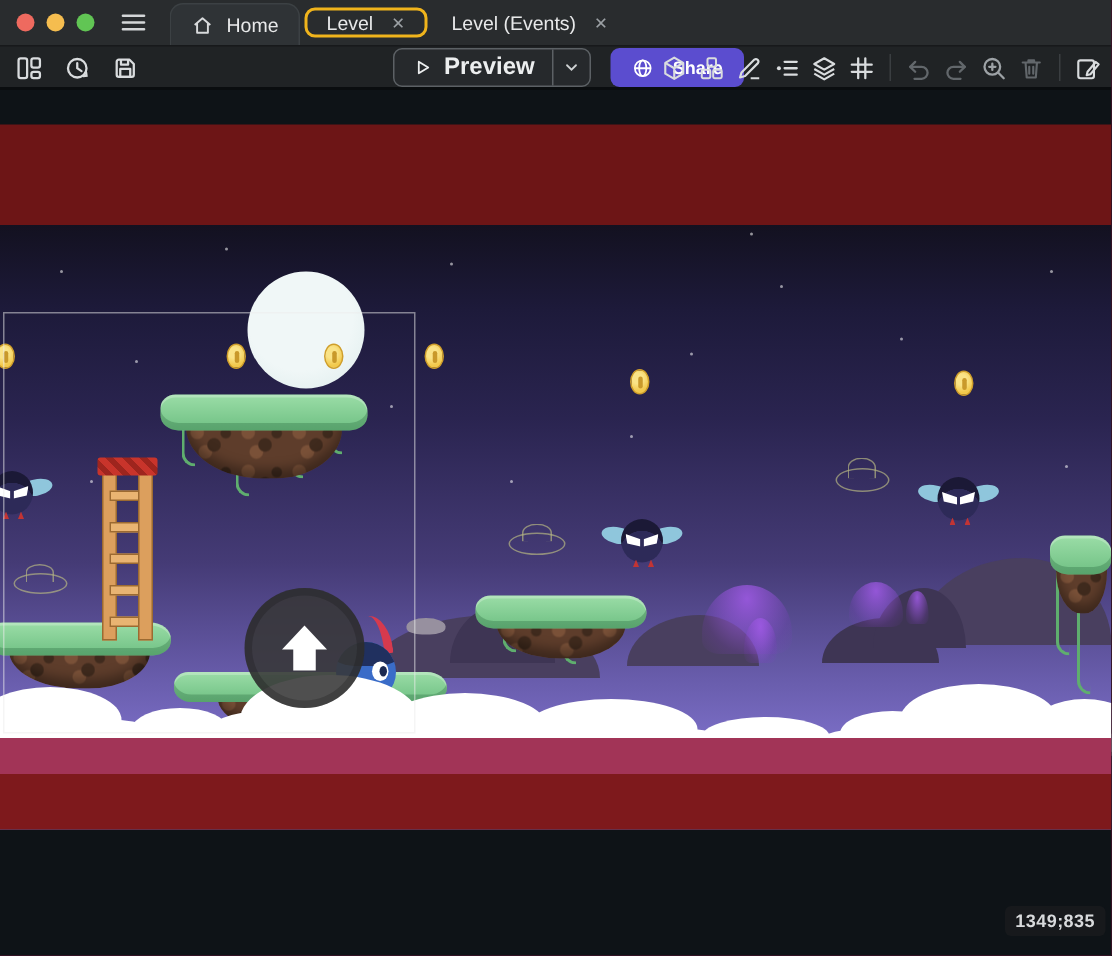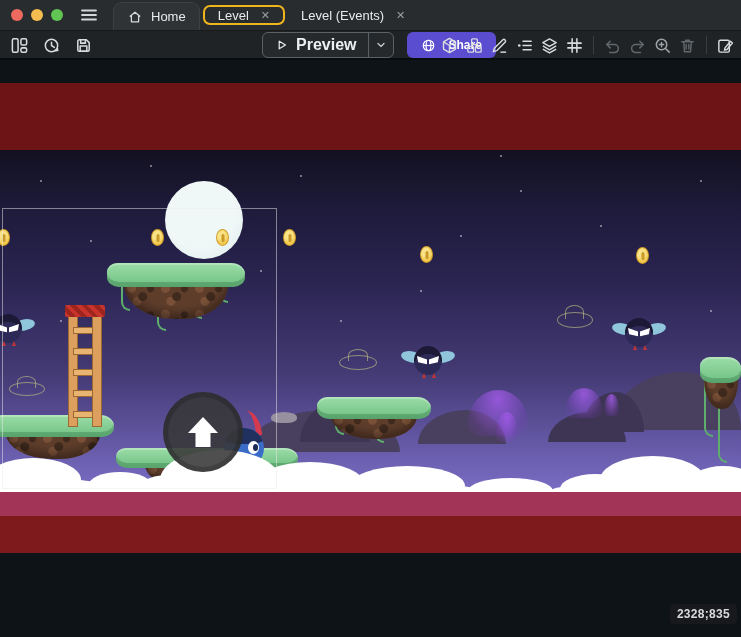--- a/index.html
+++ b/index.html
@@ -264,21 +264,21 @@
     <div class="band darkred" style="background: rgb(126, 25, 28);"></div>
     <div class="jumpbtn">
       <span>
         <svg width="44" height="44" viewBox="0 0 44 44">
             <path d="M22 7 L37 23 H29.5 V37 H14.5 V23 H7 Z" fill="#ffffff"></path>
           </svg>
       </span>
     </div>
     <div class="frame"></div>
     <div class="badge">
-      <span>2328;835</span>
+      <span>1349;835</span>
     </div>
   <div class="star" style="left: 40px; top: 120px;"></div>
       <div class="star" style="left: 150px; top: 105px;"></div>
       <div class="star" style="left: 300px; top: 115px;"></div>
       <div class="star" style="left: 500px; top: 95px;"></div>
       <div class="star" style="left: 520px; top: 130px;"></div>
       <div class="star" style="left: 700px; top: 120px;"></div>
       <div class="star" style="left: 90px; top: 180px;"></div>
       <div class="star" style="left: 180px; top: 160px;"></div>
       <div class="star" style="left: 460px; top: 175px;"></div>

